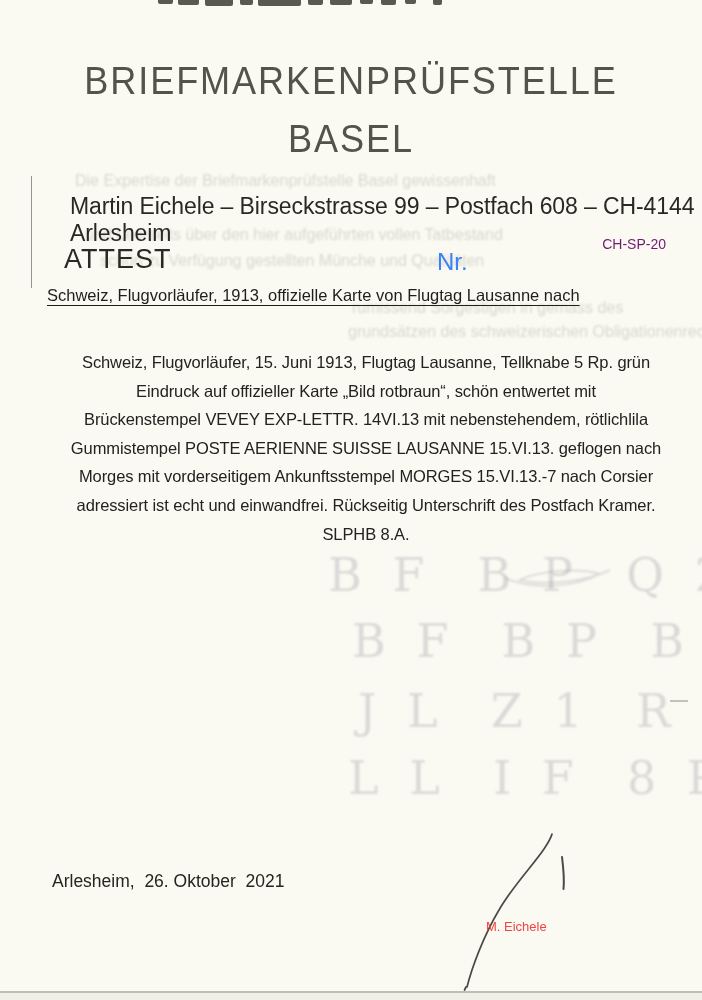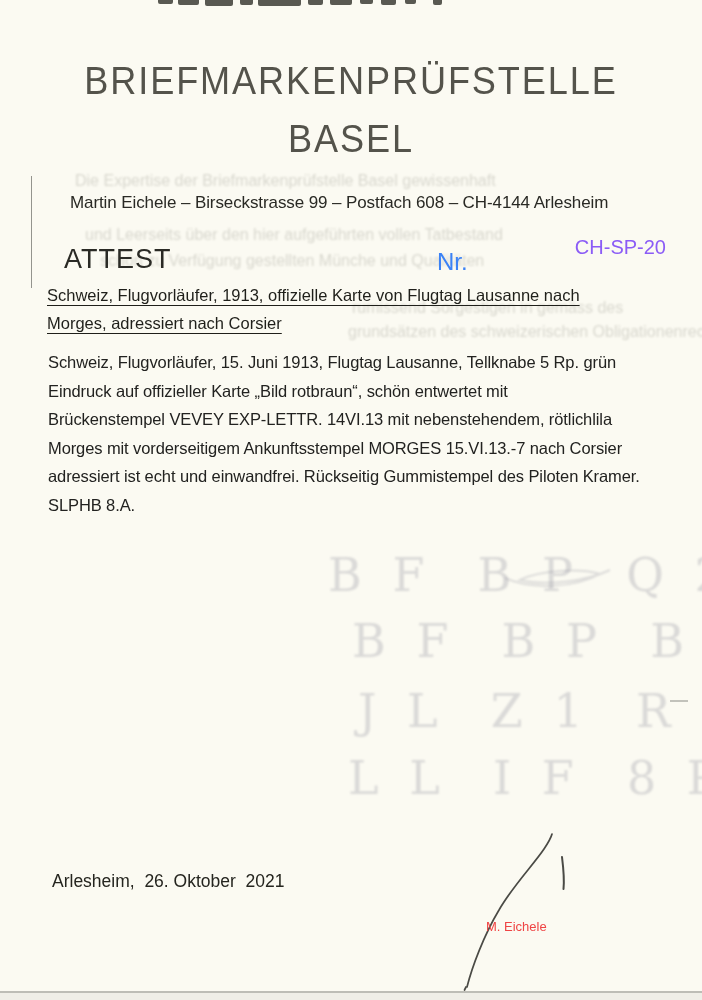--- a/index.html
+++ b/index.html
@@ -19,40 +19,40 @@
   
   .title-line{
     position:absolute;left:0;width:702px;text-align:center;
     font-size:38px;letter-spacing:2px;color:#54534b;font-weight:400;
     transform:scaleX(.95);
   }
   .title-1{top:60px;}
   .title-2{top:118px;}
   .address{
     position:absolute;left:70px;top:193px;
-    font-size:17px;color:#292924;letter-spacing:-0.1px;
+    font-size:23px;color:#292924;letter-spacing:-0.1px;
   }
 
   
   .attest{position:absolute;left:64px;top:244px;font-size:27px;letter-spacing:1px;color:#2a2a25;}
   .nr{position:absolute;left:437px;top:248px;font-size:24px;color:#3b82f6;}
-  .refcode{position:absolute;right:36px;top:236px;font-size:20px;color:#8b5cf6;}
+  .refcode{position:absolute;right:36px;top:236px;font-size:14px;color:#701a75;}
 
   
   .subject{position:absolute;left:47px;top:281px;width:620px;font-size:16.5px;line-height:28px;color:#1f1f1a;}
   .subject div{
     text-decoration:underline;
     text-underline-offset:4px;
     text-decoration-thickness:1.4px;
     width:max-content;
     text-align:right;
   }
 
   
-  .body-text{position:absolute;left:48px;top:348px;width:636px;}
+  .body-text{position:absolute;left:48px;top:348px;width:636px;text-align:center;}
   .body-line{font-size:16.5px;line-height:28.6px;color:#222220;letter-spacing:-0.1px;}
 
   
   .dateline{position:absolute;left:52px;top:871px;font-size:17.5px;color:#25251f;white-space:pre;}
   .sig-name{position:absolute;left:486px;top:919px;font-size:13px;color:#ef4444;}
   .sig-svg{position:absolute;left:440px;top:815px;}
 
   
   .ghost-line{
     position:absolute;color:#8e8e82;opacity:.32;filter:blur(1.1px);
@@ -110,29 +110,29 @@
 <div class="title-line title-1">BRIEFMARKENPRÜFSTELLE</div>
 <div class="title-line title-2">BASEL</div>
 <div class="address">Martin Eichele – Birseckstrasse 99 – Postfach 608 – CH-4144 Arlesheim</div>
 
 <div class="attest">ATTEST</div>
 <div class="nr">Nr.</div>
 <div class="refcode">CH-SP-20</div>
 
 <div class="subject">
   <div>Schweiz, Flugvorläufer, 1913, offizielle Karte von Flugtag Lausanne nach</div>
-  <div>Morges, adressiert nach Corsier</div>
 </div>
 
 <div class="body-text">
     <div class="body-line">Schweiz, Flugvorläufer, 15. Juni 1913, Flugtag Lausanne, Tellknabe 5 Rp. grün</div>
     <div class="body-line">Eindruck auf offizieller Karte „Bild rotbraun“, schön entwertet mit</div>
     <div class="body-line">Brückenstempel VEVEY EXP-LETTR. 14VI.13 mit nebenstehendem, rötlichlila</div>
+    <div class="body-line">Gummistempel POSTE AERIENNE SUISSE LAUSANNE 15.VI.13. geflogen nach</div>
     <div class="body-line">Morges mit vorderseitigem Ankunftsstempel MORGES 15.VI.13.-7 nach Corsier</div>
-    <div class="body-line">adressiert ist echt und einwandfrei. Rückseitig Gummistempel des Piloten Kramer.</div>
+    <div class="body-line">adressiert ist echt und einwandfrei. Rückseitig Unterschrift des Postfach Kramer.</div>
     <div class="body-line">SLPHB 8.A.</div>
   </div>
 
 <div class="dateline">Arlesheim,  26. Oktober  2021</div>
 
 <svg class="sig-svg" width="160" height="190">
   <path d="M 27,172 C 32,152 44,120 59,95 C 72,72 94,49 104,34 C 108,28 111,23 112,19" fill="none" stroke="#4a4a45" stroke-width="1.7" stroke-linecap="round"></path>
   <path d="M 26,172 l -1.5,3" fill="none" stroke="#4a4a45" stroke-width="1.7" stroke-linecap="round"></path>
   <path d="M 122,42 C 123.5,54 124.5,64 123.5,74" fill="none" stroke="#4a4a45" stroke-width="2" stroke-linecap="round"></path>
 </svg>

